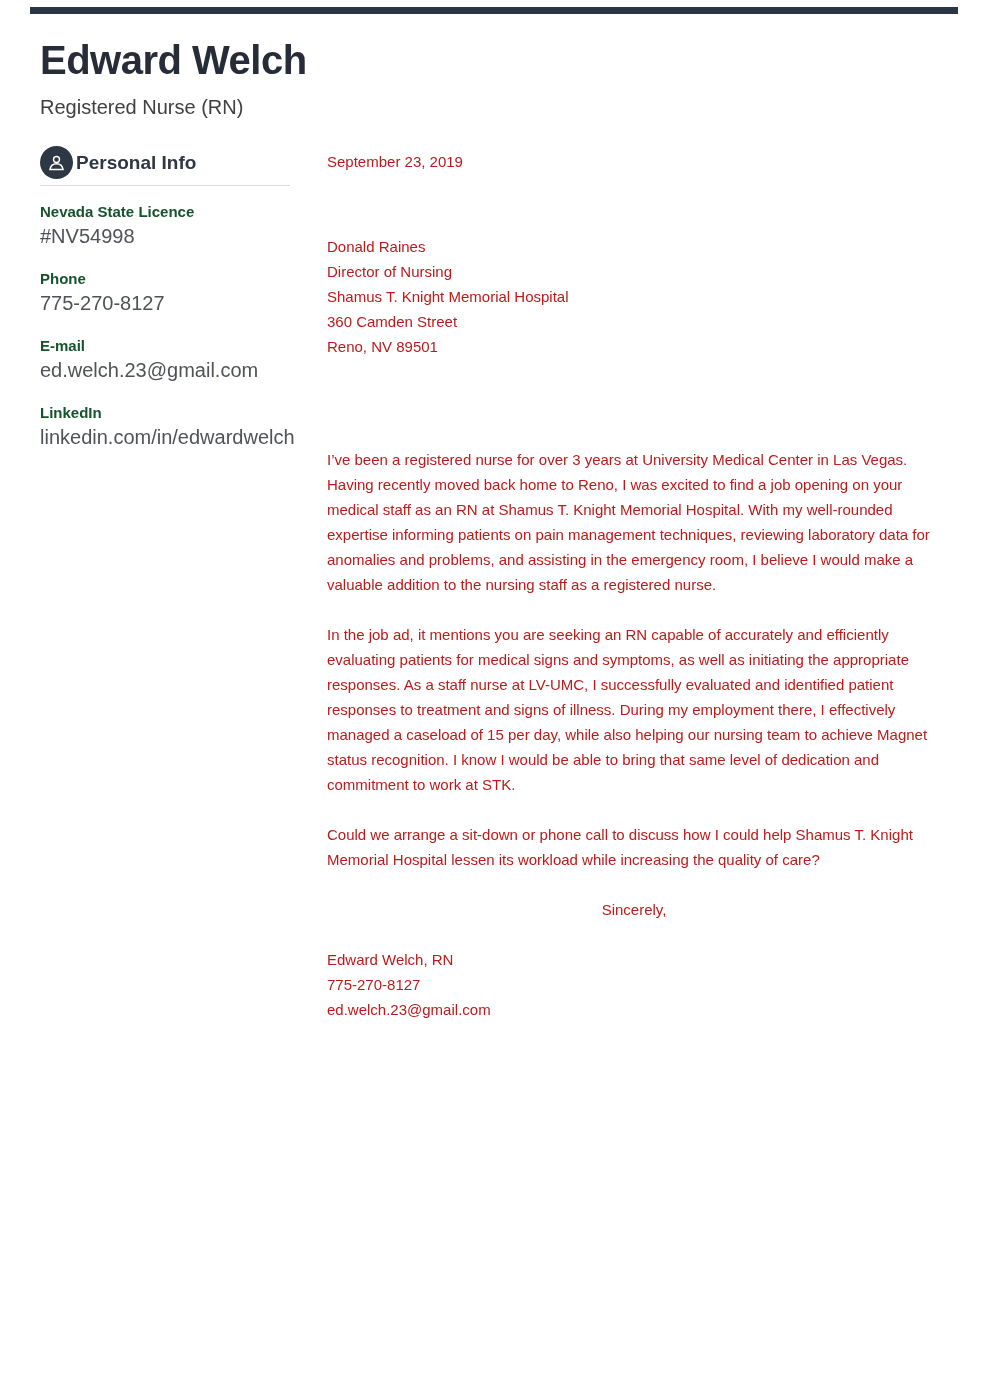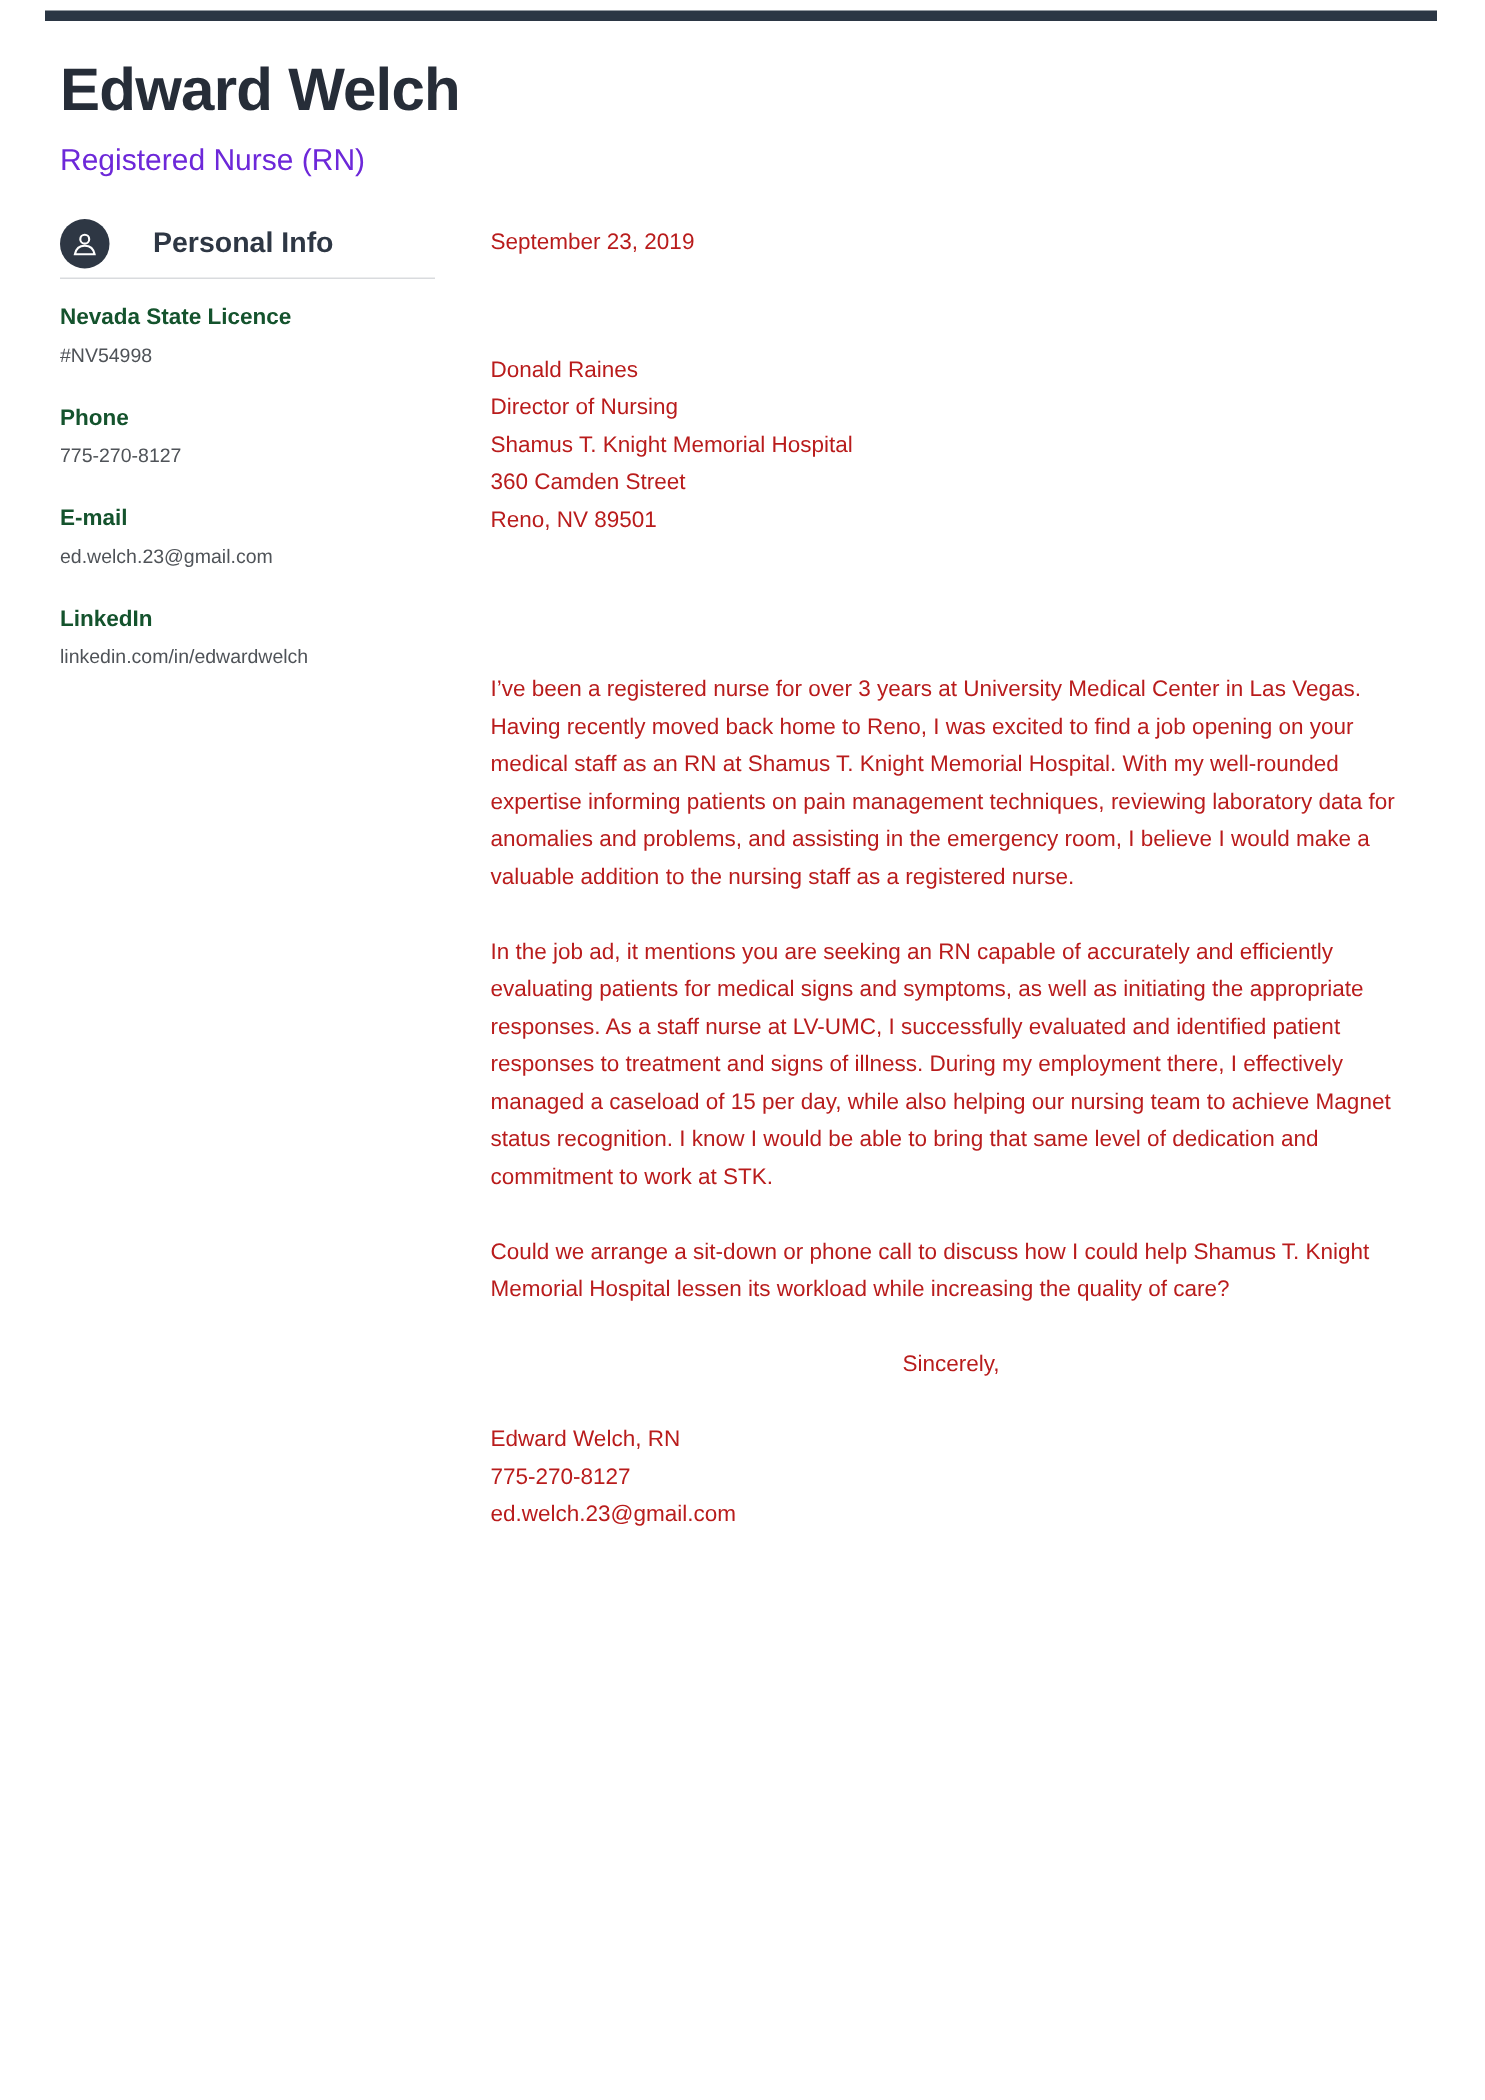--- a/index.html
+++ b/index.html
@@ -25,32 +25,32 @@
     font-size: 40px;
     line-height: 44px;
     font-weight: bold;
     letter-spacing: -0.5px;
     color: #262d38;
   }
   .job-title {
     margin-top: 13px;
     font-size: 20px;
     line-height: 24px;
-    color: #6d28d9;
+    color: #404040;
   }
   .sidebar {
     position: absolute;
     left: 40px;
     top: 146px;
     width: 250px;
   }
   .sidebar-header {
     display: flex;
     align-items: center;
-    gap: 29px;
+    gap: 3px;
     padding-bottom: 6px;
     border-bottom: 1px solid #d9dbde;
   }
   .icon-circle {
     width: 33px;
     height: 33px;
     border-radius: 50%;
     background: #2e3744;
     display: flex;
     align-items: center;
@@ -65,21 +65,21 @@
   .info-label {
     margin-top: 25px;
     font-size: 15px;
     line-height: 17px;
     font-weight: bold;
     color: #14532d;
   }
   .info-label.first { margin-top: 17px; }
   .info-value {
     margin-top: 8px;
-    font-size: 13px;
+    font-size: 20px;
     line-height: 17px;
     color: #4f5358;
   }
   .letter {
     position: absolute;
     left: 327px;
     top: 149px;
     width: 614px;
     font-size: 15px;
     line-height: 25px;

